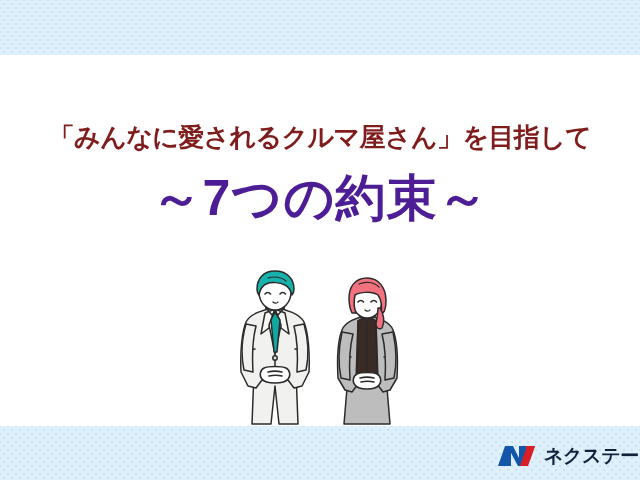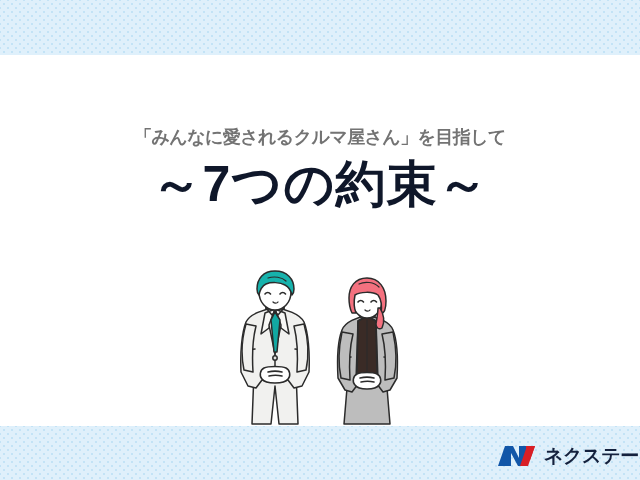--- a/index.html
+++ b/index.html
@@ -46,33 +46,34 @@
   #headline {
     position: absolute;
     left: 0;
     top: 118px;
     width: 640px;
     text-align: center;
     z-index: 4;
   }
   #headline-line1 {
     display: block;
-    font-size: 18px;
+    font-size: 26px;
     font-weight: bold;
     letter-spacing: -0.6px;
-    color: #737373;
+    color: #7f1d1d;
     line-height: 38px;
     white-space: nowrap;
   }
   #headline-line2 {
     display: block;
+    margin-top: 14px;
     font-size: 50px;
     font-weight: bold;
     letter-spacing: 1px;
-    color: #0f172a;
+    color: #4c1d95;
     line-height: 56px;
     white-space: nowrap;
   }
 
   
   #illustration {
     position: absolute;
     left: 228px;
     top: 268px;
     width: 190px;

